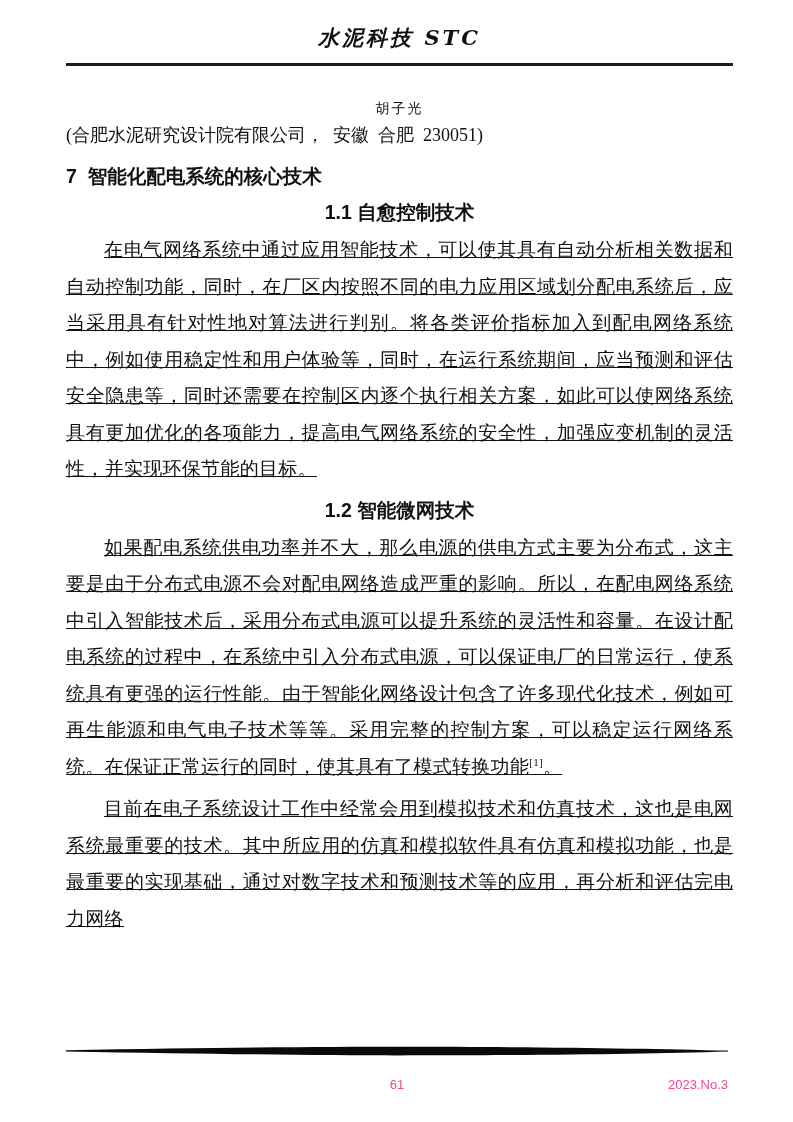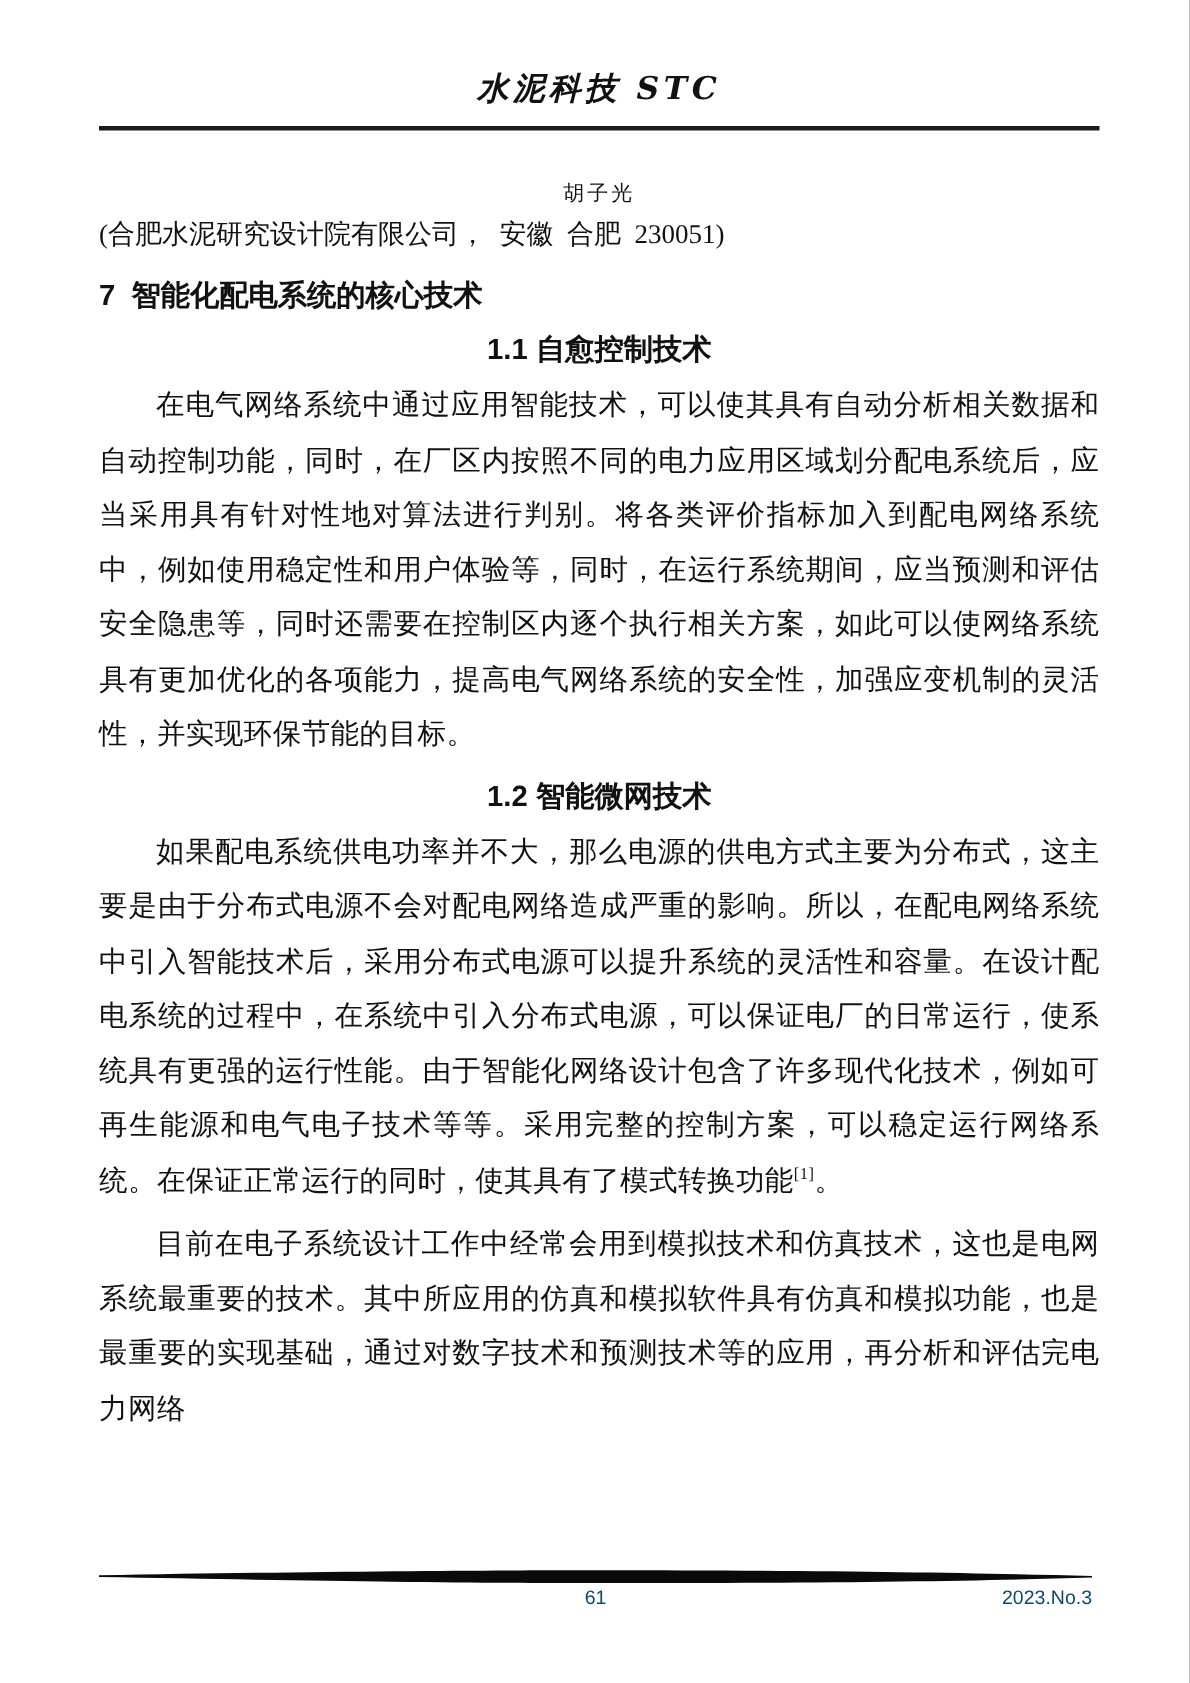--- a/index.html
+++ b/index.html
@@ -8,21 +8,21 @@
     width:793px;height:1122px;
     margin:0 auto;
     background:#ffffff;
     color:#111;
     font-family:"Liberation Serif","DejaVu Serif",serif;
     overflow:hidden;
     box-sizing:border-box;
   }
   .content{padding:0 60px 0 66px;}
   .journal-title{
-    padding-top:46px;
+    padding-top:25px;
     text-align:center;
     font-family:"DejaVu Serif","Liberation Serif",serif;
     font-style:italic;
     font-weight:bold;
     font-size:21px;
     line-height:26px;
     letter-spacing:3px;
     white-space:pre-wrap;
   }
   .header-rule{
@@ -70,40 +70,41 @@
     white-space:pre-wrap;
     text-align:center;
   }
   .body-para{
     margin:6px 0 0 0;
     font-size:19px;
     line-height:36.5px;
     text-align:justify;
     text-indent:2em;
     letter-spacing:0.3px;
+    text-decoration:underline;
   }
   .body-para sup{
     font-size:11px;
     line-height:0;
   }
   .page-footer{
     position:absolute;
     left:66px;
     top:1046px;
     width:662px;
   }
   .footer-bar{display:block;width:662px;height:10px;}
   .footer-row{
     position:relative;
-    margin-top:0;
+    margin-top:20px;
     height:18px;
     font-family:"Liberation Sans","DejaVu Sans",sans-serif;
     font-size:13px;
     line-height:18px;
-    color:#0c4a6e;
+    color:#ec4899;
   }
   .footer-page-number{
     position:absolute;left:0;right:0;text-align:center;
   }
   .footer-issue{
     position:absolute;right:0;text-align:center;
   }
 </style>
 </head>
 <body>

